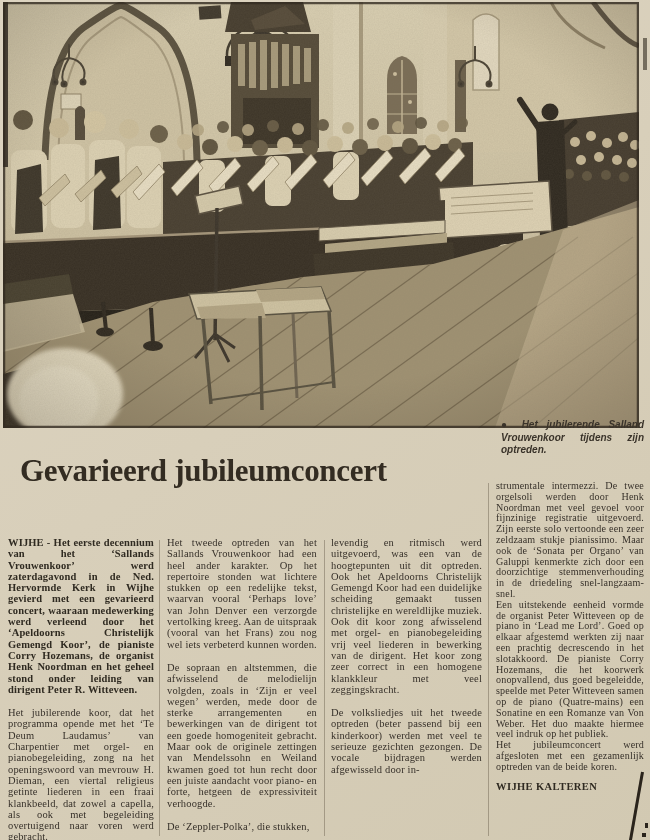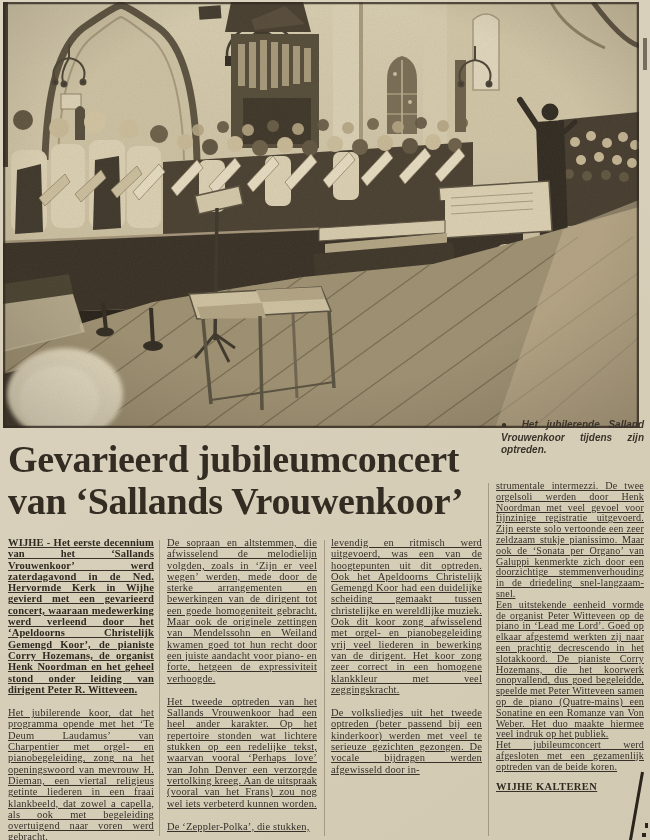--- a/index.html
+++ b/index.html
@@ -13,31 +13,30 @@
   }
   .photo svg{display:block;}
   .caption{
     position:absolute; left:501px; top:419px; width:143px;
     font-family:"Liberation Sans", sans-serif;
     font-style:italic; font-weight:bold;
     font-size:10px; line-height:12.5px; color:#3a332a;
     text-align:justify;
   }
   .headline{
-    position:absolute; left:8px; top:438px; width:480px; margin:0;
+    position:absolute; left:8px; top:438px; width:480px; margin:12px;
     font-family:"Liberation Serif", serif;
-    font-weight:bold; font-size:38px; line-height:42px;
+    font-weight:bold; font-size:31px; line-height:42px;
     letter-spacing:-0.3px; color:#332c22;
   }
   .headline span{display:block;}
   .col{
     position:absolute; text-align:justify;
     font-size:10.5px; line-height:11.3px; letter-spacing:0.15px;
     color:#37312a;
-    text-decoration:underline;
   }
   .col p{margin:0 0 12px 0;}
   .col p.lead{font-weight:bold; color:#2f2a21;}
   #col1{left:8px;   top:537px; width:146px;}
   #col2{left:167px; top:537px; width:150px;}
   #col3{left:331px; top:537px; width:151px;}
   #col4{left:496px; top:481px; width:148px; font-size:10.1px; line-height:10.8px;}
   #col4 p{margin:0;}
   .byline{
     font-weight:bold; font-size:10.5px; letter-spacing:0.4px;
@@ -345,31 +344,30 @@
     </svg>
   </div>
 
   <div class="caption">
     <span>●</span>
     <span>Het jubilerende Salland Vrouwenkoor tijdens zijn optreden.</span>
   </div>
 
   <h1 class="headline">
     <span>Gevarieerd jubileumconcert</span>
-    <span>van ‘Sallands Vrouwenkoor’</span>
   </h1>
 
   <div class="col" id="col1">
     <p class="lead">WIJHE - Het eerste decennium van het ‘Sallands Vrouwenkoor’ werd zaterdagavond in de Ned. Hervormde Kerk in Wijhe gevierd met een gevarieerd concert, waaraan medewerking werd verleend door het ‘Apeldoorns Christelijk Gemengd Koor’, de pianiste Corry Hozemans, de organist Henk Noordman en het geheel stond onder leiding van dirigent Peter R. Witteveen.</p>
     <p>Het jubilerende koor, dat het programma opende met het ‘Te Deum Laudamus’ van Charpentier met orgel- en pianobegeleiding, zong na het openingswoord van mevrouw H. Dieman, een viertal religieus getinte liederen in een fraai klankbeeld, dat zowel a capella, als ook met begeleiding overtuigend naar voren werd gebracht.</p>
   </div>
 
   <div class="col" id="col2">
+    <p>Het tweede optreden van het Sallands Vrouwenkoor had een heel ander karakter. Op het repertoire stonden wat lichtere stukken op een redelijke tekst, waarvan vooral ‘Perhaps love’ van John Denver een verzorgde vertolking kreeg. Aan de uitspraak (vooral van het Frans) zou nog wel iets verbeterd kunnen worden.</p>
     <p>De sopraan en altstemmen, die afwisselend de melodielijn volgden, zoals in ‘Zijn er veel wegen’ werden, mede door de sterke arrangementen en bewerkingen van de dirigent tot een goede homogeniteit gebracht. Maar ook de originele zettingen van Mendelssohn en Weiland kwamen goed tot hun recht door een juiste aandacht voor piano- en forte, hetgeen de expressiviteit verhoogde.</p>
-    <p>Het tweede optreden van het Sallands Vrouwenkoor had een heel ander karakter. Op het repertoire stonden wat lichtere stukken op een redelijke tekst, waarvan vooral ‘Perhaps love’ van John Denver een verzorgde vertolking kreeg. Aan de uitspraak (vooral van het Frans) zou nog wel iets verbeterd kunnen worden.</p>
     <p>De ‘Zeppler-Polka’, die stukken,</p>
   </div>
 
   <div class="col" id="col3">
     <p>levendig en ritmisch werd uitgevoerd, was een van de hoogtepunten uit dit optreden. Ook het Apeldoorns Christelijk Gemengd Koor had een duidelijke scheiding gemaakt tussen christelijke en wereldlijke muziek. Ook dit koor zong afwisselend met orgel- en pianobegeleiding vrij veel liederen in bewerking van de dirigent. Het koor zong zeer correct in een homogene klankkleur met veel zeggingskracht.</p>
     <p>De volksliedjes uit het tweede optreden (beter passend bij een kinderkoor) werden met veel te serieuze gezichten gezongen. De vocale bijdragen werden afgewisseld door in-</p>
   </div>
 
   <div class="col" id="col4">
     <p>strumentale intermezzi. De twee orgelsoli werden door Henk Noordman met veel gevoel voor fijnzinige registratie uitgevoerd. Zijn eerste solo vertoonde een zeer zeldzaam stukje pianissimo. Maar ook de ‘Sonata per Organo’ van Galuppi kenmerkte zich door een doorzichtige stemmenverhouding in de driedeling snel-langzaam-snel.</p>

